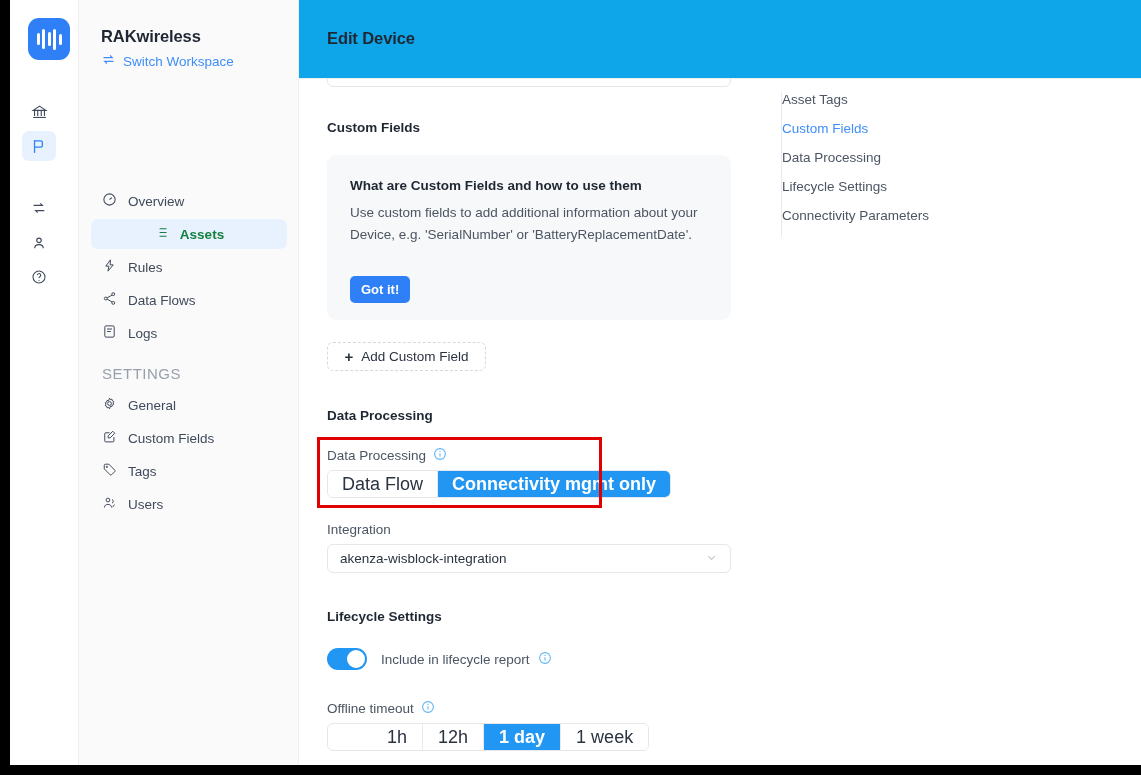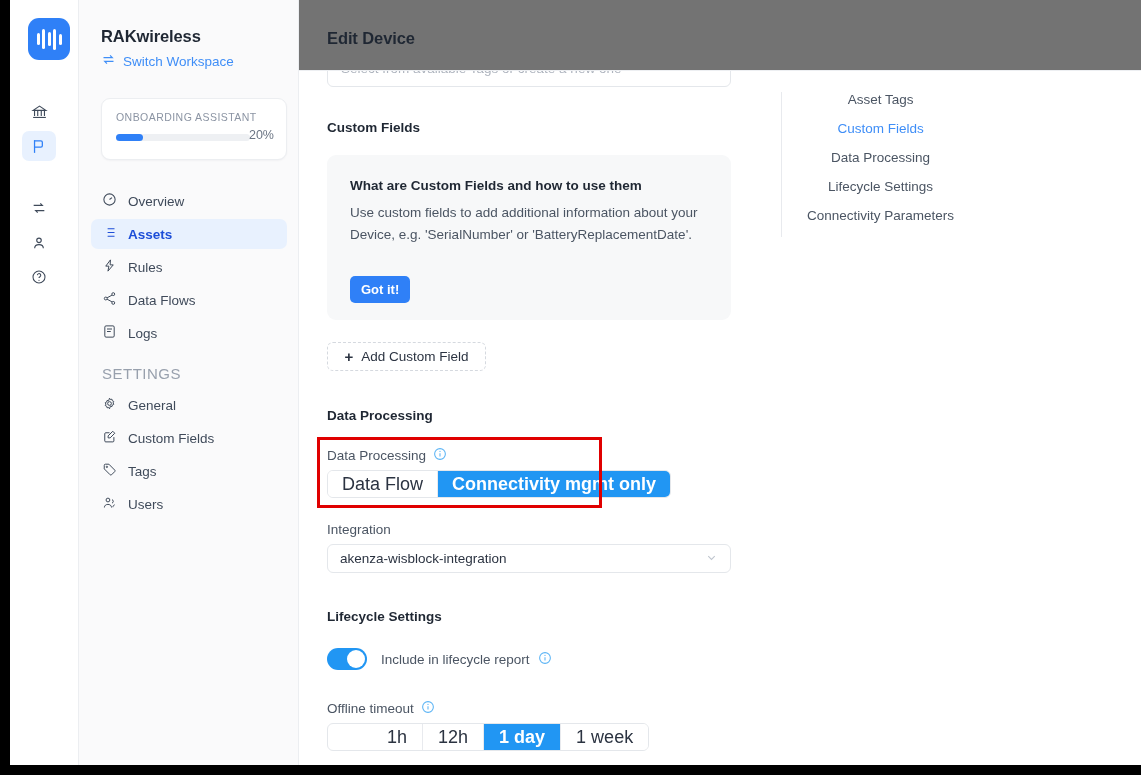--- a/index.html
+++ b/index.html
@@ -132,43 +132,44 @@
     gap: 11px;
     height: 30px;
     padding: 0 11px;
     margin-bottom: 3px;
     border-radius: 7px;
     font-size: 13.5px;
     color: #3f4a5a;
   }
   .nav-item.active {
     background: #e8f1fe;
-    color: #1d4ed8;
+    color: #15803d;
     font-weight: bold;
+    justify-content: center;
   }
   .nav-item svg { flex: none; }
   .nav-section {
     margin: 17px 0 8px 11px;
     font-size: 15px;
     letter-spacing: .5px;
     color: #98a0ad;
   }
 
   
   .main {
     position: absolute;
     left: 289px; top: 0;
     width: 842px; height: 765px;
     background: #ffffff;
   }
   .topbar {
     position: absolute;
     left: 0; top: 0;
-    width: 842px; height: 71px;
-    background: #737373;
+    width: 842px; height: 79px;
+    background: #0ea5e9;
     border-bottom: 1px solid #edeff2;
     z-index: 6;
   }
   .page-title {
     position: absolute;
     left: 28px; top: 29px;
     font-size: 16.5px; font-weight: bold;
     color: #1f2733;
     letter-spacing: -.1px;
   }
@@ -339,23 +340,21 @@
   }
   .toggle-text {
     font-size: 13.5px; color: #4b5563;
     display: flex; align-items: center; gap: 8px;
   }
 
   
   .anchors {
     position: absolute;
     left: 482px; top: 92px;
-    padding-left: 25px;
     border-left: 1px solid #e8eaee;
-    text-align: center;
   }
   .anchor {
     font-size: 13.5px;
     color: #4b5563;
     margin-bottom: 14px;
     white-space: nowrap;
     cursor: pointer;
   }
   .anchor.active { color: #3f8ef7; }
 
@@ -429,27 +428,20 @@
     <div class="ws-switch">
       <span>
         <svg width="15" height="15" viewBox="0 0 24 24" fill="none" stroke="currentColor" stroke-width="1.9">
           <path d="M4 9h14l-3.5-3.5"></path>
             <path d="M20 15H6l3.5 3.5"></path>
         </svg>
       </span>
       <span>Switch Workspace</span>
     </div>
 
-    <div class="onboard">
-      <div class="onboard-label">ONBOARDING ASSISTANT</div>
-      <div class="bar-track">
-        <div class="bar-fill" id="onboard-fill" style="width: 20%;"></div>
-      </div>
-      <div class="onboard-pct">20%</div>
-    </div>
 
     <div class="nav">
 
       <div class="nav-item">
         <span>
           <svg width="15" height="15" viewBox="0 0 24 24" fill="none" stroke="currentColor" stroke-width="1.7">
             <circle cx="12" cy="12" r="9"></circle>
               <path d="M12 12l4-3"></path>
           </svg>
         </span>

